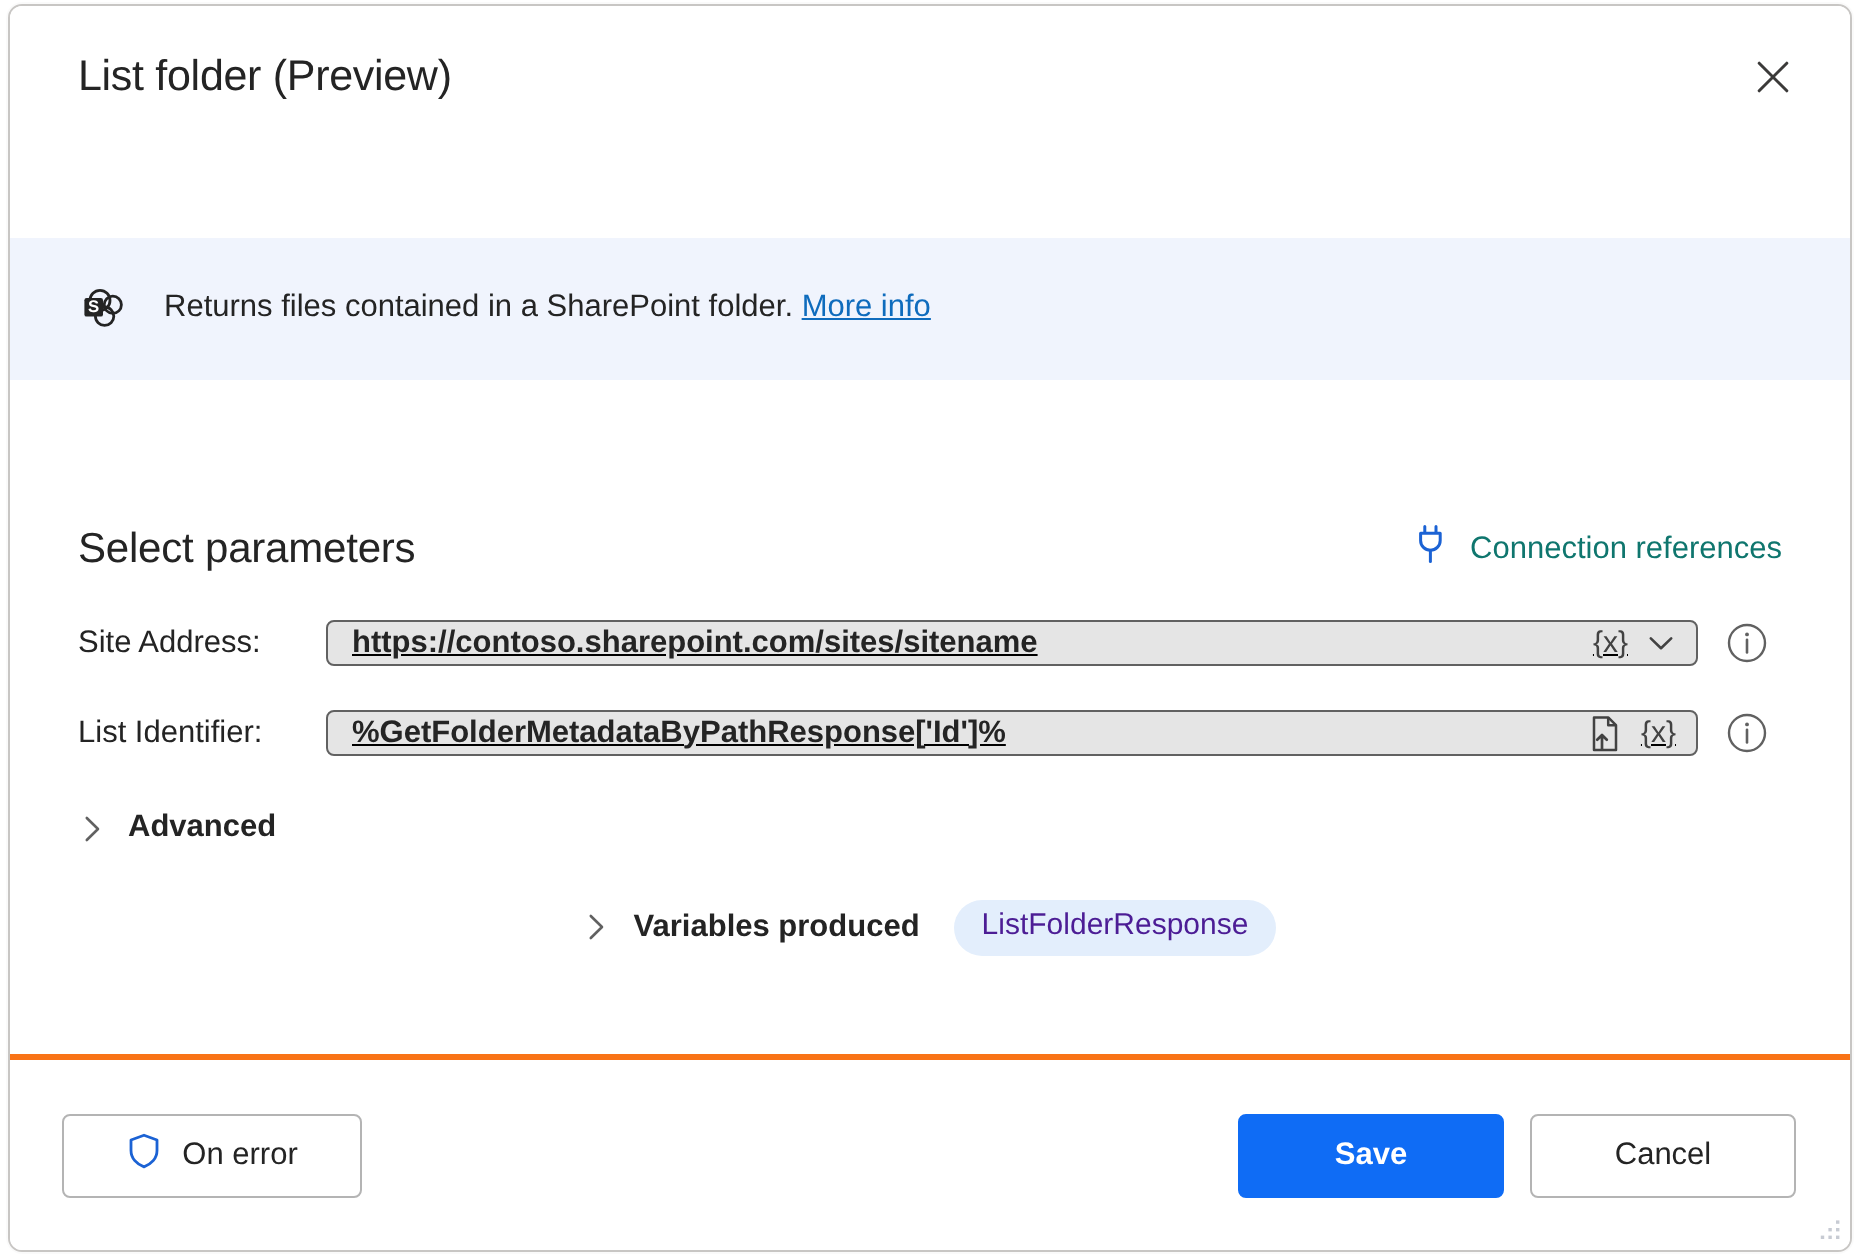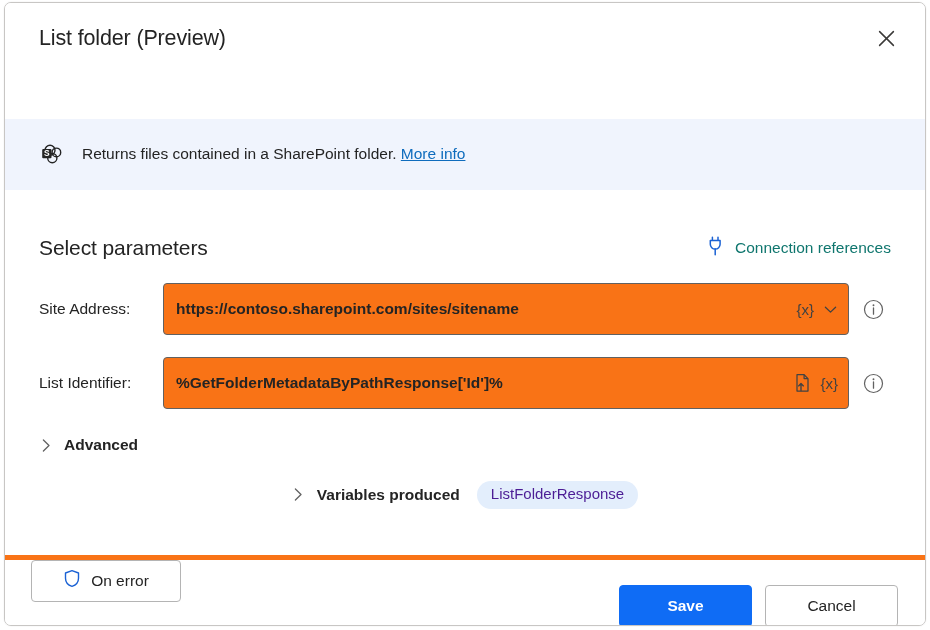--- a/index.html
+++ b/index.html
@@ -96,20 +96,21 @@
     flex: 1;
     padding: 0 34px;
     box-sizing: border-box;
     position: relative;
     background: #ffffff;
   }
 
   .section-header {
     display: flex;
     align-items: center;
+    margin-top: 26px;
   }
   .section-title {
     font-size: 21px;
     color: #242424;
     letter-spacing: -0.1px;
     flex: 1;
   }
   .conn-ref {
     display: flex;
     align-items: center;
@@ -132,28 +133,29 @@
     width: 124px;
     flex: 0 0 124px;
     font-size: 15.5px;
     color: #242424;
     text-align: left;
     padding-right: 8px;
     box-sizing: border-box;
   }
   .field {
     flex: 0 0 686px;
-    height: 52px;
+    height: 23px;
     border: 1px solid #616161;
     border-radius: 4px;
-    background: #f97316;
+    background: #e5e5e5;
     display: flex;
     align-items: center;
     padding: 0 9px 0 12px;
     box-sizing: border-box;
+    text-decoration: underline;
   }
   .field-value {
     flex: 1;
     font-size: 15.5px;
     font-weight: bold;
     color: #242424;
     white-space: nowrap;
     overflow: hidden;
     text-overflow: ellipsis;
     cursor: text;
@@ -218,22 +220,23 @@
     border-radius: 14px;
     padding: 5px 14px 6px;
     line-height: 1.1;
     cursor: pointer;
   }
 
   
   .footer {
     height: 98px;
     min-height: 98px;
-    border-top: 5px solid #f97316;
-    display: flex;
+    border-top: 3px solid #f97316;
+    display: flex;
+    align-items: center;
     padding: 0 27px 0 26px;
     box-sizing: border-box;
     background: #ffffff;
     position: relative;
   }
   .btn {
     height: 42px;
     border-radius: 4px;
     font-size: 15.5px;
     display: flex;

